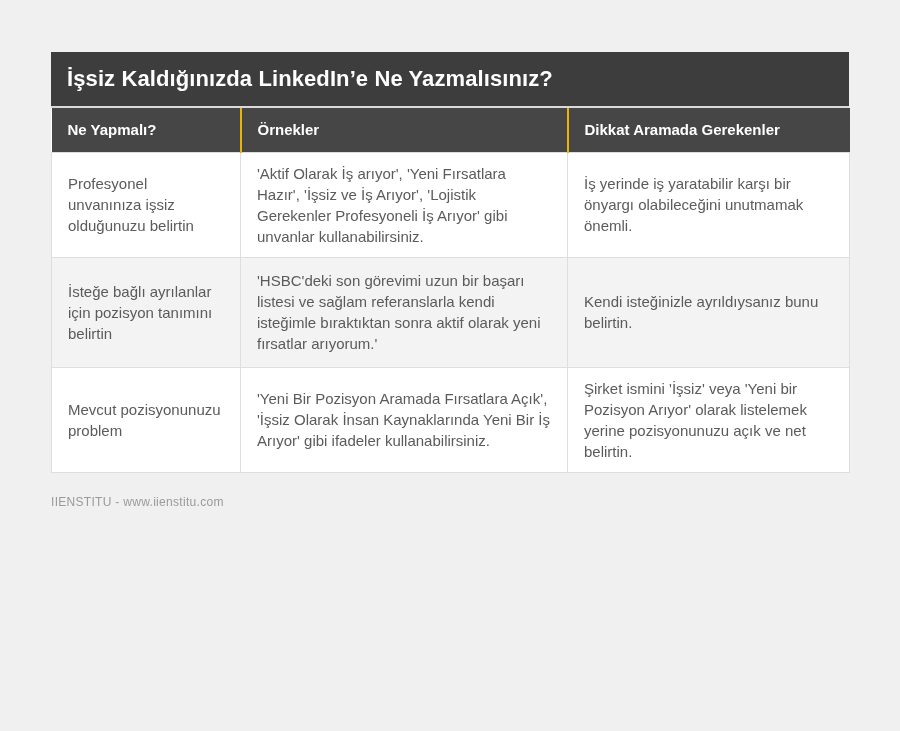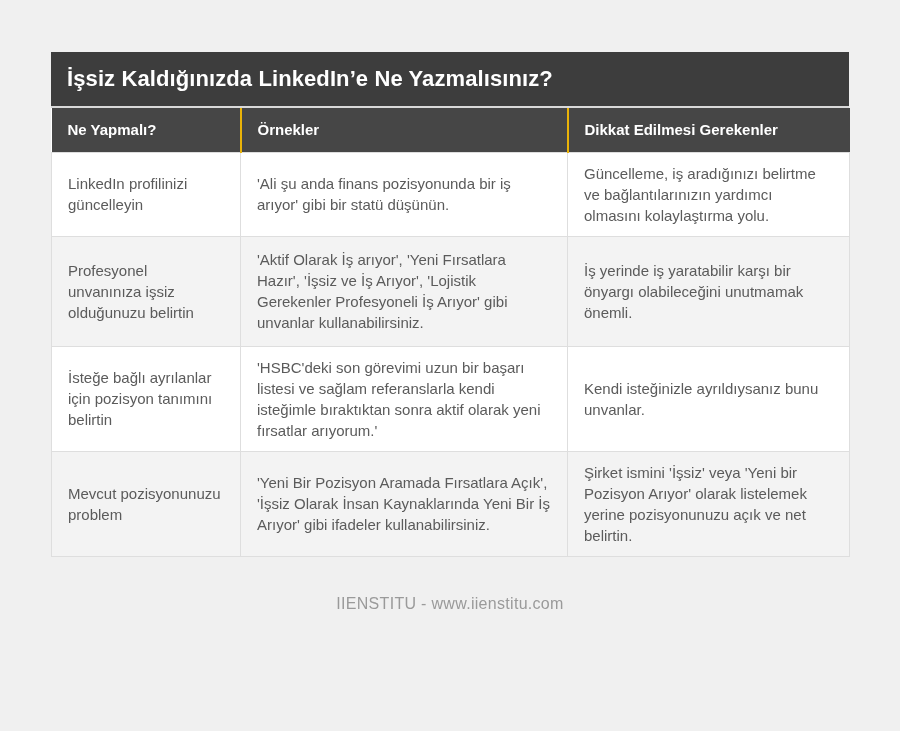--- a/index.html
+++ b/index.html
@@ -64,24 +64,24 @@
     vertical-align: middle;
     background: #ffffff;
   }
   tbody tr:nth-child(even) td { background: #f3f3f3; }
   tbody tr:nth-child(1) td { height: 82px; }
   tbody tr:nth-child(2) td { height: 110px; }
   tbody tr:nth-child(3) td { height: 104px; }
   tbody tr:nth-child(4) td { height: 104px; }
   tbody tr:nth-child(5) td { height: 80px; }
   .footer {
-    margin-top: 38px;
-    text-align: center;
+    margin-top: 22px;
+    text-align: left;
     color: #9a9a9a;
-    font-size: 16px;
+    font-size: 12px;
     letter-spacing: 0.3px;
   }
 </style>
 </head>
 <body>
 
 <div class="canvas">
   <div class="card">
 
     <div class="title-bar">
@@ -91,38 +91,33 @@
     <table class="advice">
       <colgroup>
         <col class="c1">
           <col class="c2">
           <col class="c3">
       </colgroup>
       <thead>
         <tr>
           <th>Ne Yapmalı?</th>
           <th>Örnekler</th>
-          <th>Dikkat Edilmesi Gerekenler</th>
+          <th>Dikkat Aramada Gerekenler</th>
         </tr>
       </thead>
       <tbody>
-        <tr>
-          <td>LinkedIn profilinizi güncelleyin</td>
-          <td>'Ali şu anda finans pozisyonunda bir iş arıyor' gibi bir statü düşünün.</td>
-          <td>Güncelleme, iş aradığınızı belirtme ve bağlantılarınızın yardımcı olmasını kolaylaştırma yolu.</td>
-        </tr>
         <tr>
           <td>Profesyonel unvanınıza işsiz olduğunuzu belirtin</td>
           <td>'Aktif Olarak İş arıyor', 'Yeni Fırsatlara Hazır', 'İşsiz ve İş Arıyor', 'Lojistik Gerekenler Profesyoneli İş Arıyor' gibi unvanlar kullanabilirsiniz.</td>
           <td>İş yerinde iş yaratabilir karşı bir önyargı olabileceğini unutmamak önemli.</td>
         </tr>
         <tr>
           <td>İsteğe bağlı ayrılanlar için pozisyon tanımını belirtin</td>
           <td>'HSBC'deki son görevimi uzun bir başarı listesi ve sağlam referanslarla kendi isteğimle bıraktıktan sonra aktif olarak yeni fırsatlar arıyorum.'</td>
-          <td>Kendi isteğinizle ayrıldıysanız bunu unvanlar.</td>
+          <td>Kendi isteğinizle ayrıldıysanız bunu belirtin.</td>
         </tr>
         <tr>
           <td>Mevcut pozisyonunuzu problem</td>
           <td>'Yeni Bir Pozisyon Aramada Fırsatlara Açık', 'İşsiz Olarak İnsan Kaynaklarında Yeni Bir İş Arıyor' gibi ifadeler kullanabilirsiniz.</td>
           <td>Şirket ismini 'İşsiz' veya 'Yeni bir Pozisyon Arıyor' olarak listelemek yerine pozisyonunuzu açık ve net belirtin.</td>
         </tr>
       </tbody>
     </table>
 
     <div class="footer">IIENSTITU - www.iienstitu.com</div>

